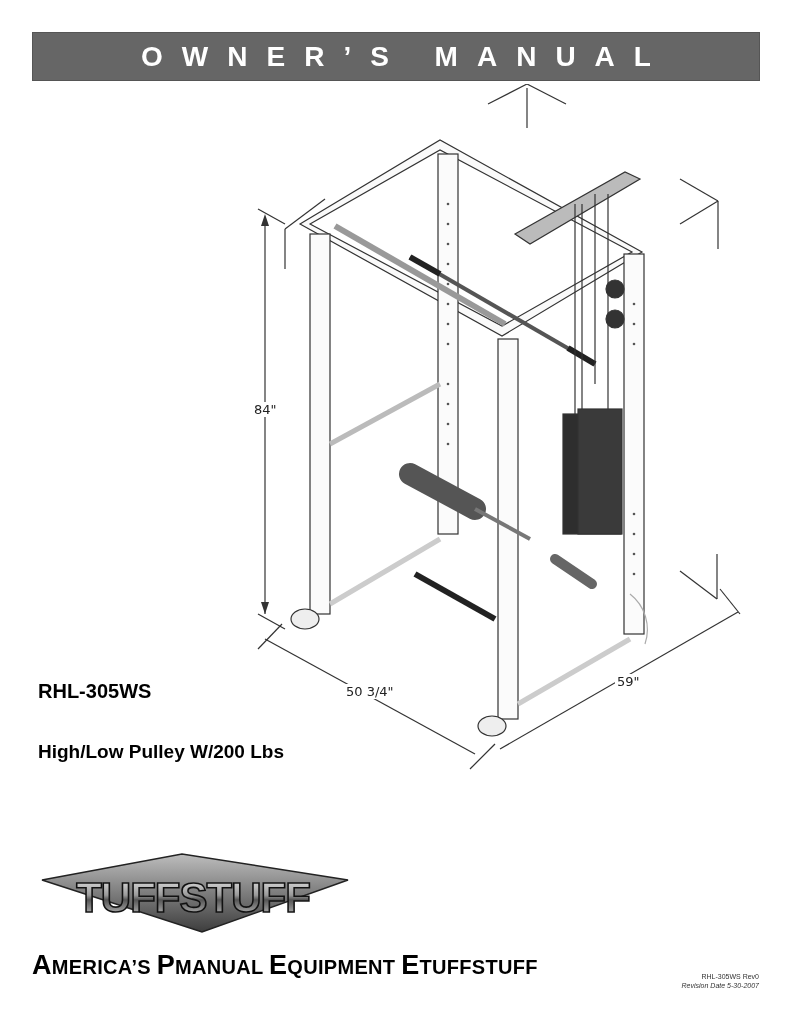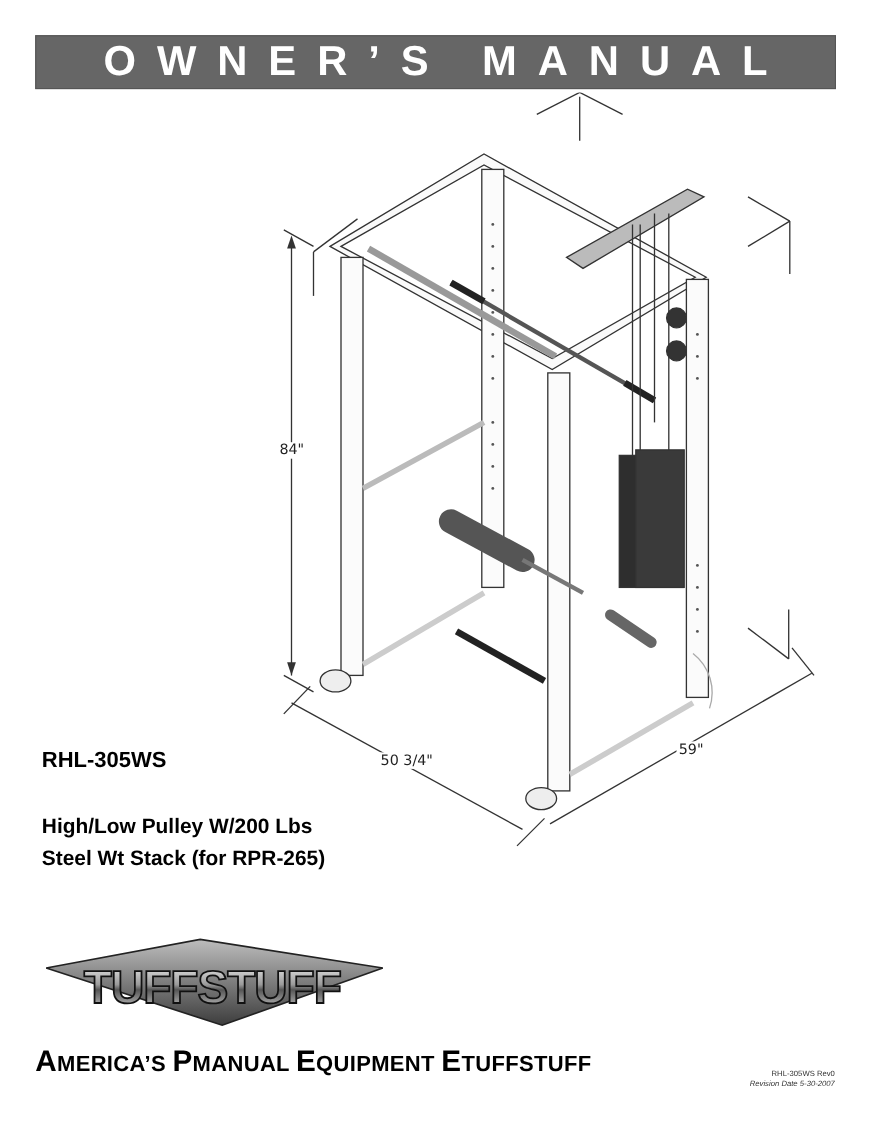--- a/index.html
+++ b/index.html
@@ -5,21 +5,21 @@
     html, body { margin: 0; padding: 0; background: #ffffff; }
     body { width: 791px; height: 1024px; position: relative; overflow: hidden; font-family: "Liberation Sans", sans-serif; color: #000; }
 
     .header-bar {
       position: absolute; left: 32px; top: 32px; width: 726px; height: 47px;
       background: #666666; border: 1px solid #555;
       display: flex; align-items: center; justify-content: center;
     }
     .header-title {
       color: #ffffff; font-family: "Liberation Sans", sans-serif; font-weight: bold;
-      font-size: 38px; letter-spacing: 19px; padding-left: 19px; white-space: pre;
+      font-size: 28px; letter-spacing: 19px; padding-left: 19px; white-space: pre;
     }
 
     .diagram {
       position: absolute; left: 230px; top: 84px; width: 540px; height: 690px;
     }
     .diagram svg { width: 100%; height: 100%; }
 
     .dim-label { position: absolute; font-family: "DejaVu Sans", sans-serif; font-size: 13px; color: #222; background: #fff; padding: 0 2px; }
 
     .model-number {
@@ -148,21 +148,20 @@
     </g>
   </svg>
   <span class="dim-label" style="left:22px; top:318px;">84"</span>
   <span class="dim-label" style="left:114px; top:600px;">50 3/4"</span>
   <span class="dim-label" style="left:385px; top:590px;">59"</span>
 </div>
 
 <div class="model-number">RHL-305WS</div>
 <div class="product-desc">
   <div>High/Low Pulley W/200 Lbs</div>
-  <div>Steel Wt Stack (for RPR-265)</div>
 </div>
 
 <div class="logo">
   <svg viewBox="0 0 322 100">
     <defs>
       <linearGradient id="chrome" x1="0" y1="0" x2="0" y2="1">
         <stop offset="0" stop-color="#f2f2f2"></stop>
         <stop offset="0.45" stop-color="#9a9a9a"></stop>
         <stop offset="0.55" stop-color="#555"></stop>
         <stop offset="1" stop-color="#d8d8d8"></stop>

